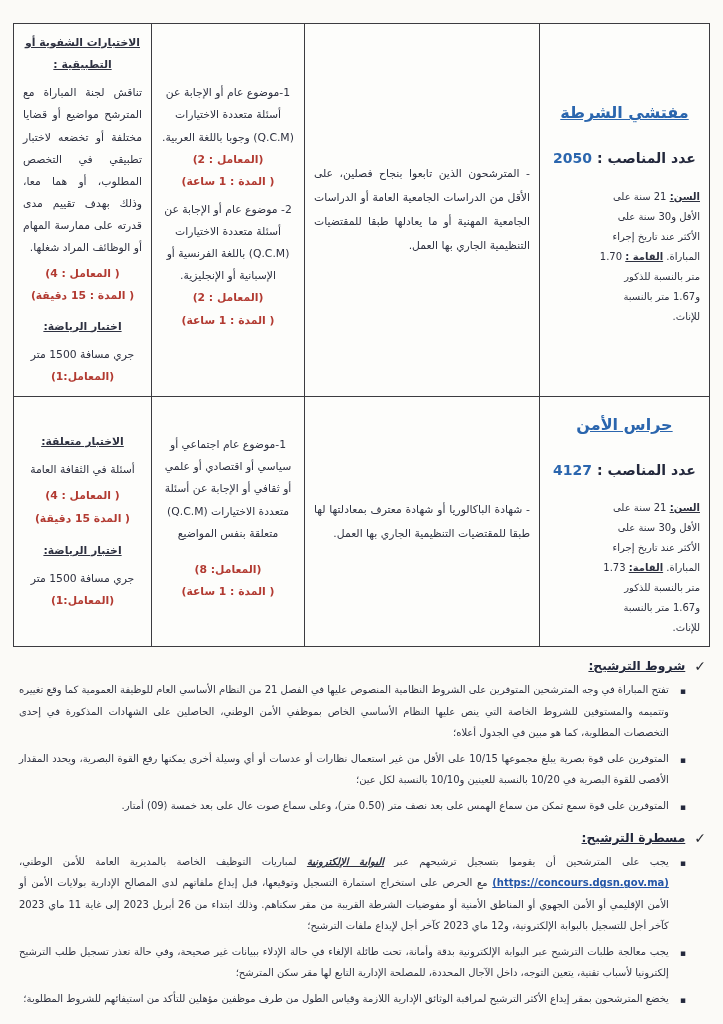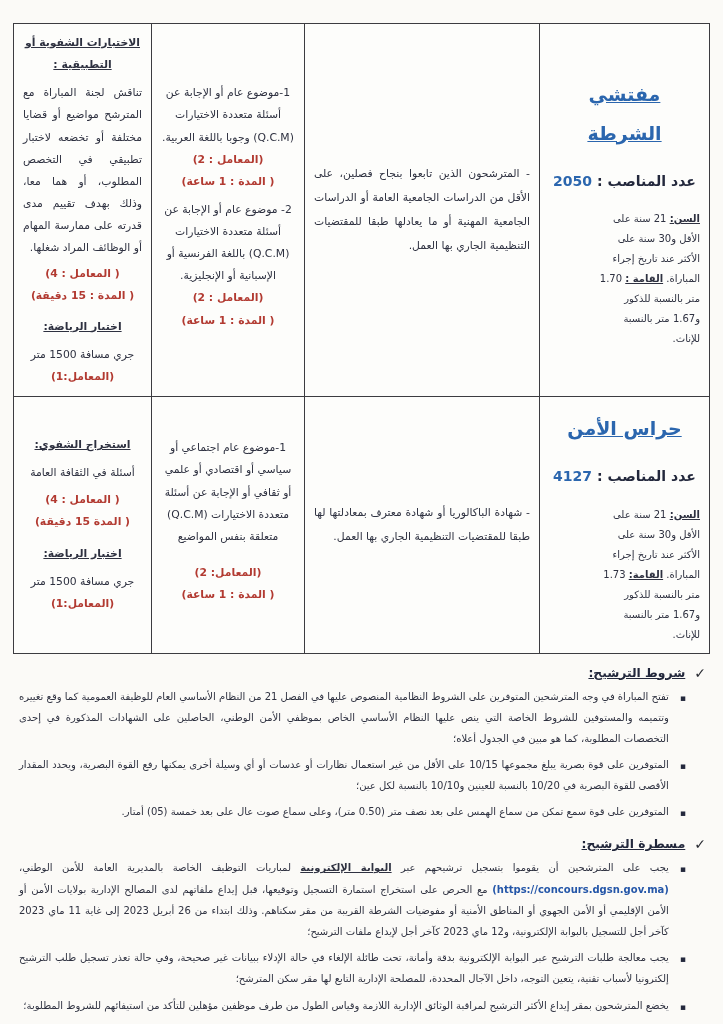--- a/index.html
+++ b/index.html
@@ -32,21 +32,21 @@
     line-height: 2.05;
   }
   td.c-post    { width: 170px; text-align: center; }
   td.c-diploma { width: 235px; text-align: right; }
   td.c-written { width: 153px; text-align: center; }
   td.c-oral    { width: 138px; text-align: center; }
   tr.r1 td { height: 218px; }
   tr.r2 td { height: 190px; }
 
   .post-title {
-    color: #2b66ae; font-weight: bold; font-size: 19px;
+    color: #2b66ae; font-weight: bold; font-size: 16px;
     text-decoration: underline; margin-bottom: 14px; margin-top: 4px;
   }
   .positions { font-weight: bold; color: #23283c; margin-bottom: 14px; font-size: 14px; }
   .positions .num { color: #2b66ae; }
   .post-body { text-align: right; line-height: 2.0; font-size: 10px; margin-left: 46px; }
 
   .u-label { font-weight: bold; text-decoration: underline; }
   .red { color: #b23a31; font-weight: bold; }
   .cell-block { margin-bottom: 6px; }
   .oral-head { font-weight: bold; text-decoration: underline; display: inline-block; margin-bottom: 6px; }
@@ -60,22 +60,22 @@
   .sec-title { font-weight: bold; font-size: 12.3px; text-decoration: underline; color: #23283c; }
 
   .li { display: flex; gap: 11px; margin: 5px 24px 5px 6px; }
   .li .bullet { font-size: 9px; line-height: 24px; color: #23283c; flex: 0 0 auto; }
   .li-text {
     font-size: 10px; line-height: 2.12;
     text-align: justify; text-align-last: right;
     color: #2e3140; flex: 1;
   }
 
-  .portal { font-weight: bold; text-decoration: underline; }
-  a.url { color: #2456a8; font-weight: bold; cursor: pointer; }
+  .portal { font-weight: bold; text-decoration: underline; font-style: italic; }
+  a.url { color: #2456a8; font-weight: bold; text-decoration: underline; cursor: pointer; }
 </style>
 </head>
 <body>
 
 <div class="sheet">
 
   <table class="exam-grid">
     <tbody>
         <tr class="r1">
       <td class="c-post">
@@ -127,26 +127,26 @@
           <span class="u-label">القامة:</span><span> 1.73 متر بالنسبة للذكور و1.67 متر بالنسبة للإناث.</span>
         </p>
       </td>
       <td class="c-diploma">
         <p class="dip-text">- شهادة الباكالوريا أو شهادة معترف بمعادلتها لها طبقا للمقتضيات التنظيمية الجاري بها العمل.</p>
       </td>
       <td class="c-written">
         <div class="cell-block">
           <div>1-موضوع عام اجتماعي أو سياسي أو اقتصادي أو علمي أو ثقافي أو الإجابة عن أسئلة متعددة الاختيارات (Q.C.M) متعلقة بنفس المواضيع</div>
           <div style="height:14px;"></div>
-          <div class="red">(المعامل: 2)</div>
+          <div class="red">(المعامل: 8)</div>
           <div class="red">( المدة : 1 ساعة)</div>
         </div>
       </td>
       <td class="c-oral">
-        <span class="oral-head">استخراج الشفوي:</span>
+        <span class="oral-head">الاختبار متعلقة:</span>
         <p class="oral-body centered" style="text-align:left;text-align-last:center;">أسئلة في الثقافة العامة</p>
         <div class="red centered">( المعامل : 4)</div>
         <div class="red centered">( المدة 15 دقيقة)</div>
         <div style="margin-top:10px;"><span class="oral-head">اختبار الرياضة:</span></div>
         <div class="centered">جري مسافة 1500 متر</div>
         <div class="red centered">(المعامل:1)</div>
       </td>
     </tr>
   </tbody>
     </table>
@@ -159,21 +159,21 @@
   <div class="li">
     <span class="bullet">▪</span>
     <p class="li-text">تفتح المباراة في وجه المترشحين المتوفرين على الشروط النظامية المنصوص عليها في الفصل 21 من النظام الأساسي العام للوظيفة العمومية كما وقع تغييره وتتميمه والمستوفين للشروط الخاصة التي ينص عليها النظام الأساسي الخاص بموظفي الأمن الوطني، الحاصلين على الشهادات المذكورة في إحدى التخصصات المطلوبة، كما هو مبين في الجدول أعلاه؛</p>
   </div>
   <div class="li">
     <span class="bullet">▪</span>
     <p class="li-text">المتوفرين على قوة بصرية يبلغ مجموعها 10/15 على الأقل من غير استعمال نظارات أو عدسات أو أي وسيلة أخرى يمكنها رفع القوة البصرية، ويحدد المقدار الأقصى للقوة البصرية في 10/20 بالنسبة للعينين و10/10 بالنسبة لكل عين؛</p>
   </div>
   <div class="li">
     <span class="bullet">▪</span>
-    <p class="li-text">المتوفرين على قوة سمع تمكن من سماع الهمس على بعد نصف متر (0.50 متر)، وعلى سماع صوت عال على بعد خمسة (05) أمتار.</p>
+    <p class="li-text">المتوفرين على قوة سمع تمكن من سماع الهمس على بعد نصف متر (0.50 متر)، وعلى سماع صوت عال على بعد خمسة (09) أمتار.</p>
   </div>
 
   <div class="sec-head">
     <span class="check">✓</span>
     <span class="sec-title">مسطرة الترشيح:</span>
   </div>
 
   <div class="li">
     <span class="bullet">▪</span>
     <p class="li-text">

